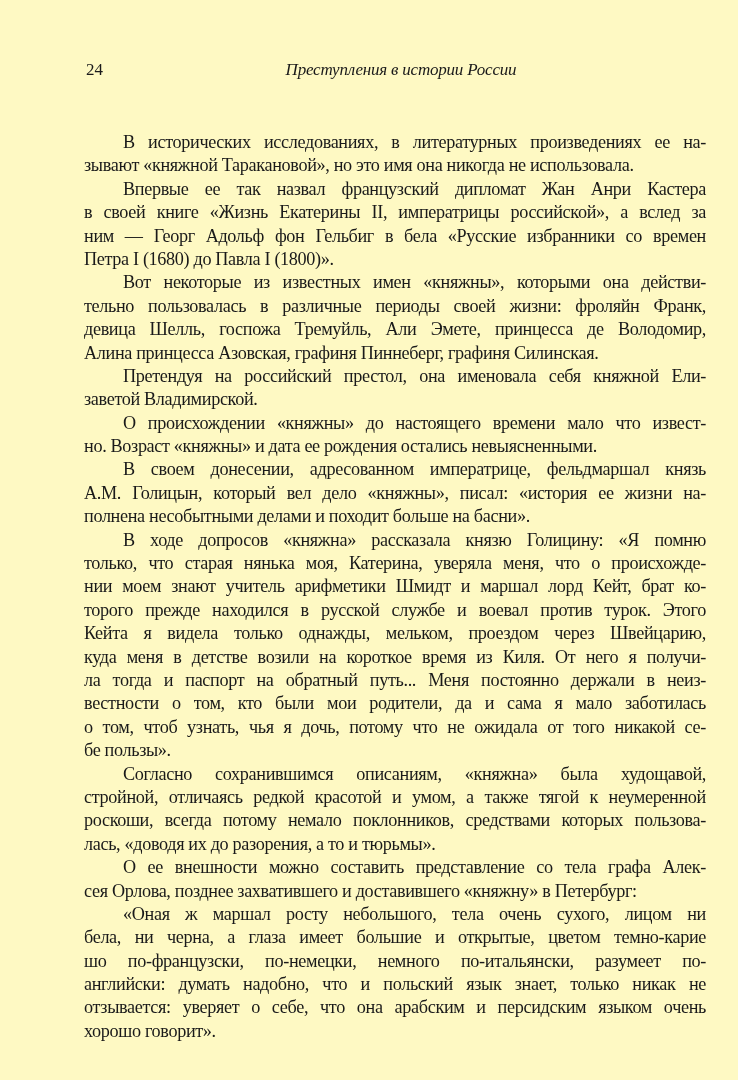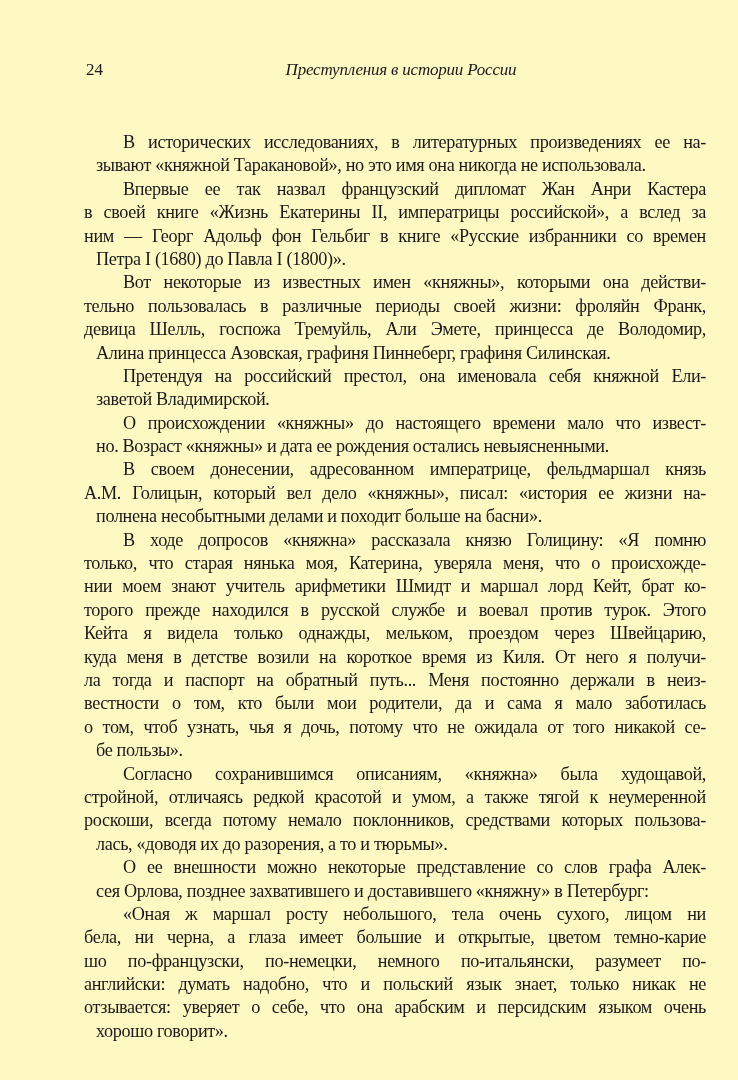--- a/index.html
+++ b/index.html
@@ -59,21 +59,20 @@
       text-align: justify;
       text-align-last: justify;
       height: 23.4px;
       overflow: visible;
     }
     .line.indent {
       padding-left: 39px;
     }
     .line.last {
       text-align-last: left;
-      margin-left: 12px;
     }
   </style>
 </head>
 <body>
 
 <div class="page">
 
   <div class="running-head">
     <span class="page-number">24</span>
     <span class="running-title">Преступления в истории России</span>
@@ -82,21 +81,21 @@
   <div class="body-text">
 
     <div>
       <span class="line indent">В исторических исследованиях, в литературных произведениях ее на-</span>
       <span class="line last">зывают «княжной Таракановой», но это имя она никогда не использовала.</span>
     </div>
 
     <div>
       <span class="line indent">Впервые ее так назвал французский дипломат Жан Анри Кастера</span>
       <span class="line">в своей книге «Жизнь Екатерины II, императрицы российской», а вслед за</span>
-      <span class="line">ним — Георг Адольф фон Гельбиг в книге «Русские избранники со времен</span>
+      <span class="line">ним — Георг Адольф фон Гельбиг в бела «Русские избранники со времен</span>
       <span class="line last">Петра I (1680) до Павла I (1800)».</span>
     </div>
 
     <div>
       <span class="line indent">Вот некоторые из известных имен «княжны», которыми она действи-</span>
       <span class="line">тельно пользовалась в различные периоды своей жизни: фроляйн Франк,</span>
       <span class="line">девица Шелль, госпожа Тремуйль, Али Эмете, принцесса де Володомир,</span>
       <span class="line last">Алина принцесса Азовская, графиня Пиннеберг, графиня Силинская.</span>
     </div>
 
@@ -130,21 +129,21 @@
     </div>
 
     <div>
       <span class="line indent">Согласно сохранившимся описаниям, «княжна» была худощавой,</span>
       <span class="line">стройной, отличаясь редкой красотой и умом, а также тягой к неумеренной</span>
       <span class="line">роскоши, всегда потому немало поклонников, средствами которых пользова-</span>
       <span class="line last">лась, «доводя их до разорения, а то и тюрьмы».</span>
     </div>
 
     <div>
-      <span class="line indent">О ее внешности можно некоторые представление со слов графа Алек-</span>
+      <span class="line indent">О ее внешности можно составить представление со тела графа Алек-</span>
       <span class="line last">сея Орлова, позднее захватившего и доставившего «княжну» в Петербург:</span>
     </div>
 
     <div>
       <span class="line indent">«Оная ж маршал росту небольшого, тела очень сухого, лицом ни</span>
       <span class="line">бела, ни черна, а глаза имеет большие и открытые, цветом темно-карие</span>
       <span class="line">шо по-французски, по-немецки, немного по-итальянски, разумеет по-</span>
       <span class="line">английски: думать надобно, что и польский язык знает, только никак не</span>
       <span class="line">отзывается: уверяет о себе, что она арабским и персидским языком очень</span>
       <span class="line last">хорошо говорит».</span>

